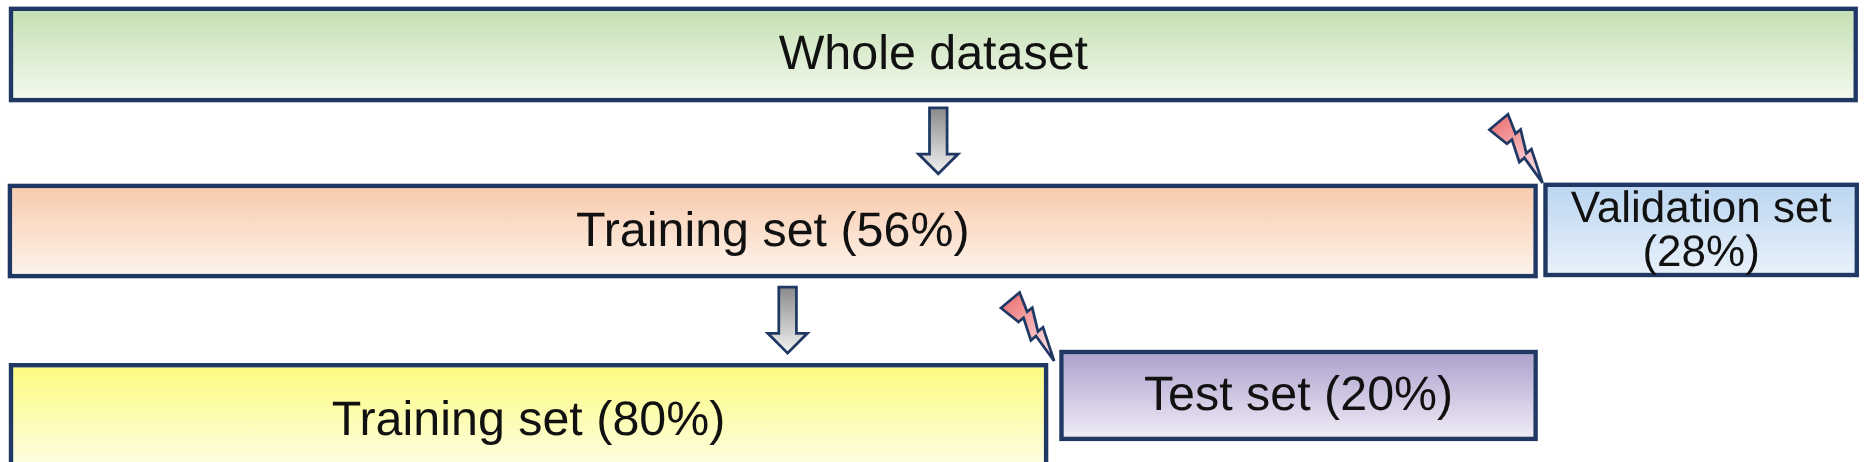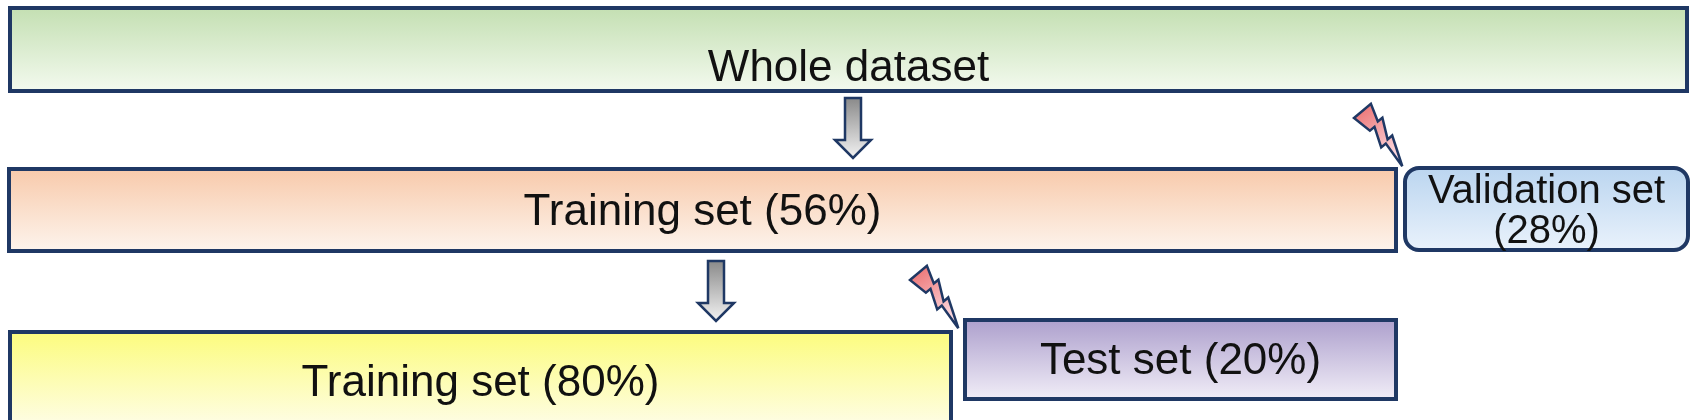--- a/index.html
+++ b/index.html
@@ -48,37 +48,37 @@
         <stop offset="0" stop-color="#8A8A8A"></stop>
         <stop offset="1" stop-color="#F2F2F2"></stop>
       </linearGradient>
       <linearGradient id="boltGrad" x1="0" y1="0" x2="0.55" y2="1">
         <stop offset="0" stop-color="#EB6A6A"></stop>
         <stop offset="1" stop-color="#FCD9DF"></stop>
       </linearGradient>
     </defs>
   </svg>
 
-  <div class="bar whole" style="background: linear-gradient(rgb(197, 224, 180), rgb(242, 249, 237)); align-items: flex-end;">
+  <div class="bar whole" style="background: linear-gradient(rgb(197, 224, 180), rgb(242, 249, 237));">
     <span>Whole dataset</span>
   </div>
 
   <svg class="icon arrow1" viewBox="0 0 38 62">
     <polygon points="11,1 27,1 27,43 37,43 19,61 1,43 11,43" fill="url(#arrowGrad)"></polygon>
   </svg>
 
   <svg class="icon bolt1" viewBox="0 0 56 68">
     <polygon points="2,15 18.9,0.9 25.8,18.5 30.4,14.7 35.6,36.4 40.2,32.5 50.3,63.2 33.8,40.5 29.2,44.4 22.5,23.9 17.9,27.7" fill="url(#boltGrad)"></polygon>
   </svg>
 
   <div class="bar training90" style="background: linear-gradient(rgb(248, 203, 173), rgb(253, 243, 235));">
     <span>Training set (56%)</span>
   </div>
 
-  <div class="bar validation" style="background: linear-gradient(rgb(188, 214, 240), rgb(232, 241, 251)); border-radius: 16px;">
+  <div class="bar validation" style="background: linear-gradient(rgb(188, 214, 240), rgb(232, 241, 251));">
     <span>Validation set</span>
     <span>(28%)</span>
   </div>
 
   <svg class="icon arrow2" viewBox="0 0 38 62">
     <polygon points="11,1 27,1 27,43 37,43 19,61 1,43 11,43" fill="url(#arrowGrad)"></polygon>
   </svg>
 
   <svg class="icon bolt2" viewBox="0 0 56 68">
     <polygon points="2,15 18.9,0.9 25.8,18.5 30.4,14.7 35.6,36.4 40.2,32.5 50.3,63.2 33.8,40.5 29.2,44.4 22.5,23.9 17.9,27.7" fill="url(#boltGrad)"></polygon>

